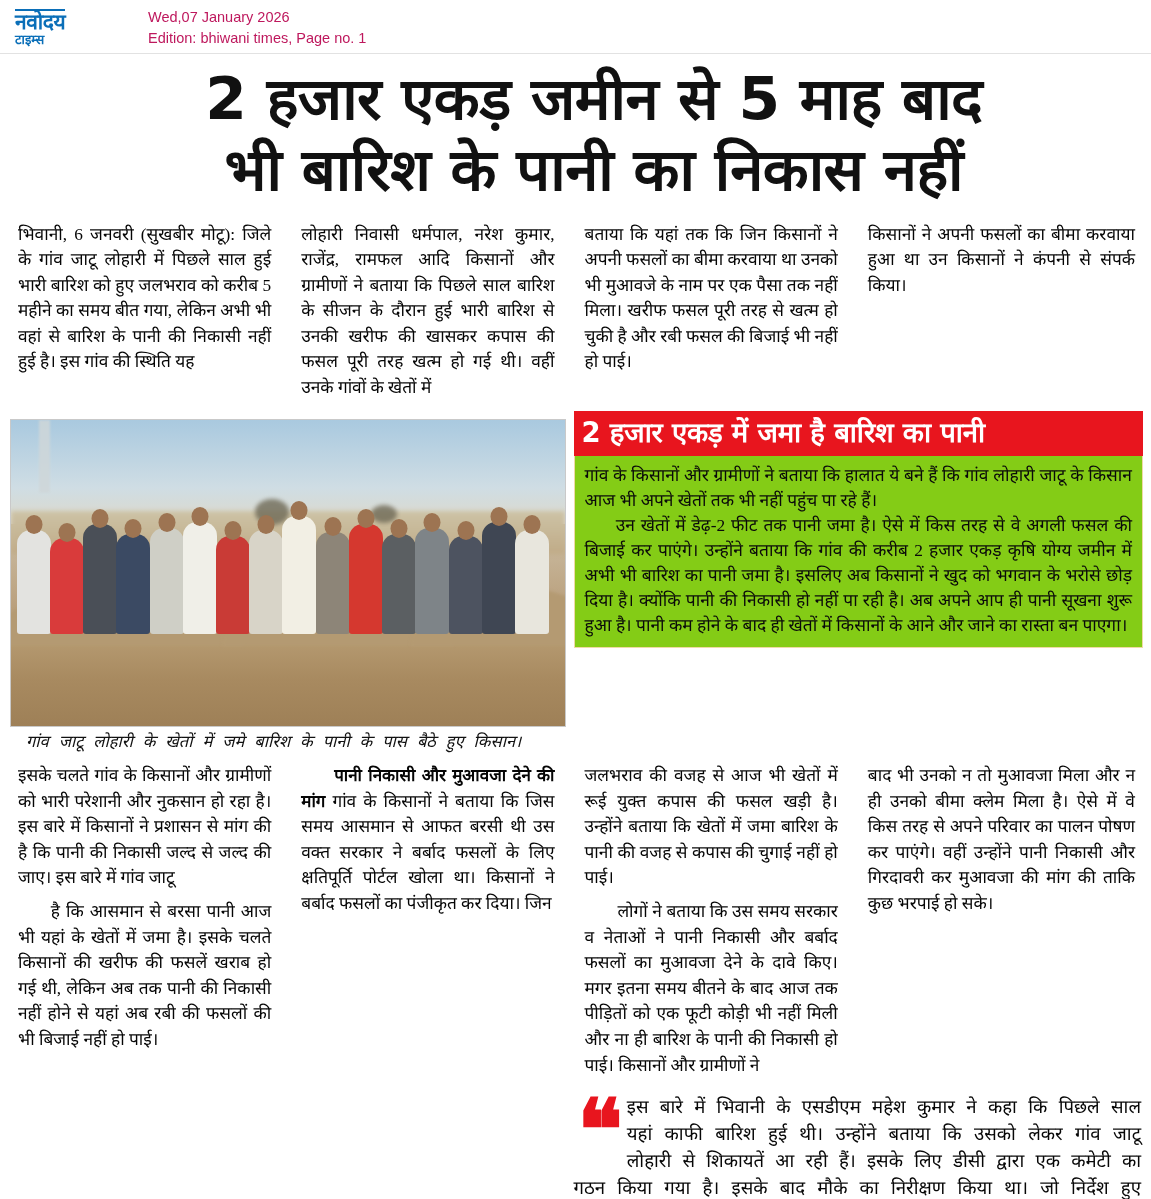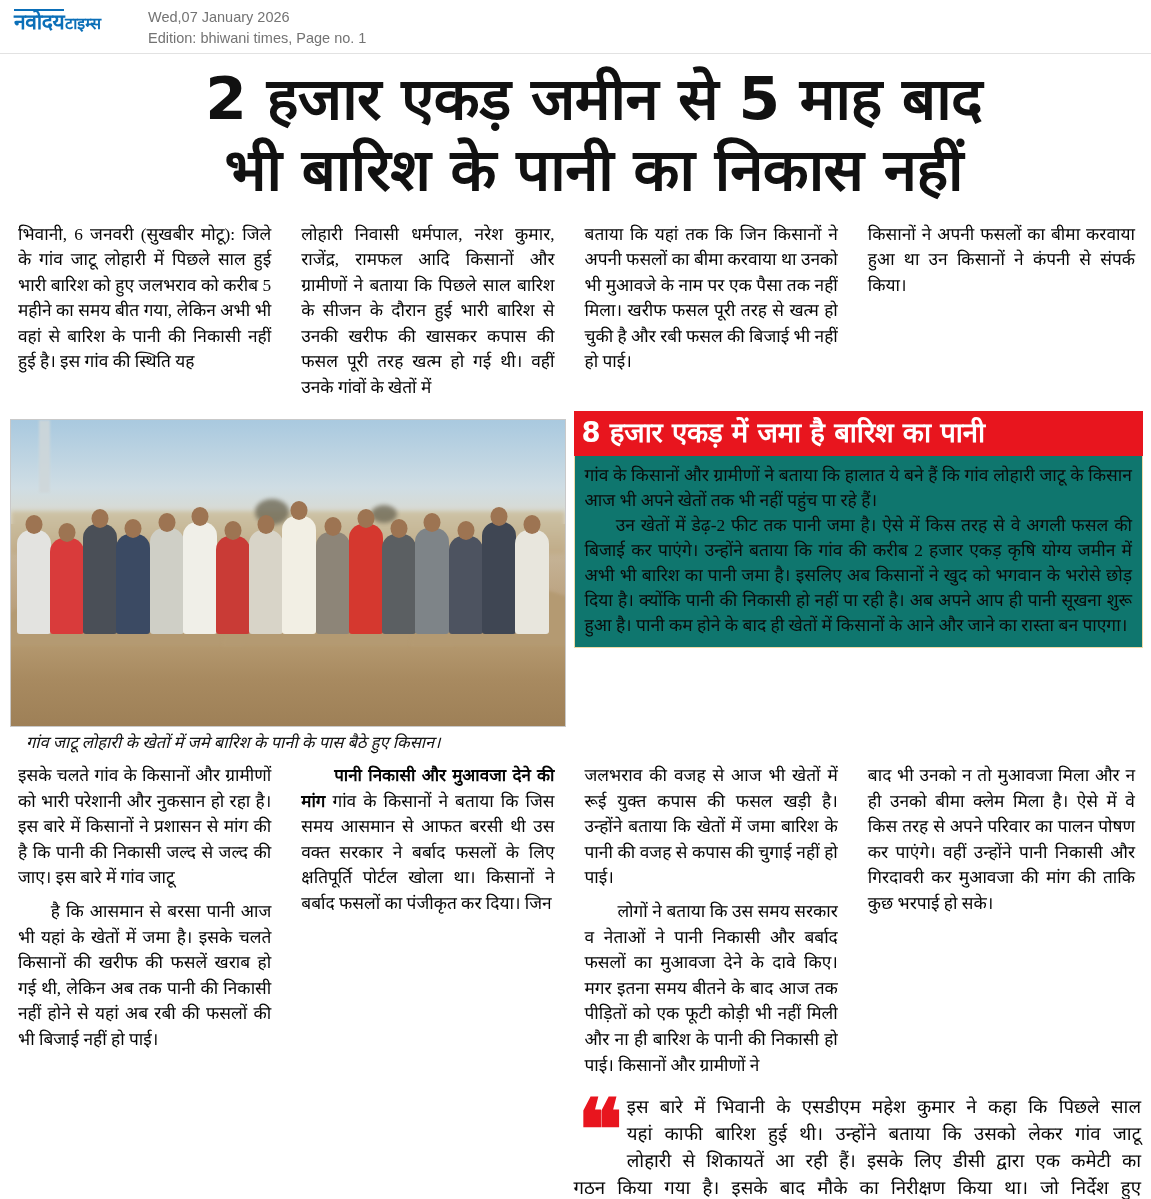--- a/index.html
+++ b/index.html
@@ -27,44 +27,45 @@
     background: #ffffff;
   }
   .brand {
     width: 148px;
     padding-left: 14px;
     box-sizing: border-box;
     display: flex;
     align-items: baseline;
     gap: 0;
     padding-top: 5px;
+    flex-direction: column;
   }
   .brand-main {
     font-family: "DejaVu Sans", sans-serif;
     font-weight: 700;
     font-size: 21px;
     color: #0b6fb8;
     letter-spacing: -0.5px;
     line-height: 1;
     border-top: 2px solid #0b6fb8;
     padding-top: 1px;
   }
   .brand-sub {
     font-family: "DejaVu Sans", sans-serif;
     font-weight: 700;
-    font-size: 16px;
+    font-size: 13px;
     color: #0b6fb8;
     line-height: 1;
     margin-left: 1px;
   }
   .edition-info {
     font-family: "Liberation Sans", sans-serif;
     font-size: 14.5px;
     line-height: 1.42;
-    color: #737373;
+    color: #be185d;
     padding-top: 3px;
   }
 
   
   .headline {
     padding: 10px 10px 2px 12px;
     font-family: "DejaVu Sans", sans-serif;
     font-weight: 700;
     font-size: 58px;
     line-height: 1.22;
@@ -166,42 +167,42 @@
   }
   .person .head {
     position: absolute;
     top: -15px; left: 50%;
     transform: translateX(-50%);
     width: 17px; height: 19px;
     border-radius: 50%;
     background: #9d7452;
   }
   .caption {
-    font-family: Liberation Serif, serif;
+    font-family: Liberation Mono, monospace;
     font-style: italic;
     font-size: 16.5px;
     padding: 5px 0 0 16px;
     color: #111;
     line-height: 1.3;
   }
 
   
   .red-banner {
     background: #e8151e;
     color: #ffffff;
     font-family: "DejaVu Sans", sans-serif;
     font-weight: 700;
     font-size: 27.5px;
     line-height: 1;
     padding: 8px 0 10px 8px;
     letter-spacing: -0.2px;
     white-space: nowrap;
   }
   .yellow-box {
-    background: #0f766e;
+    background: #84cc16;
     border: 1px solid #efd9a6;
     border-top: none;
     padding: 7px 10px 10px 10px;
     box-sizing: border-box;
   }
   .yellow-box p {
     margin: 0;
     font-size: 17.4px;
     line-height: 1.43;
     text-align: justify;
@@ -332,21 +333,21 @@
           </div>
         <div class="person" style="left:91%; height:104px; background:#e8e6dd;">
             <span class="head"></span>
           </div>
       </div>
       <div class="caption">गांव जाटू लोहारी के खेतों में जमे बारिश के पानी के पास बैठे हुए किसान।</div>
     </div>
   </div>
 
   <div class="section-right">
-    <div class="red-banner">8 हजार एकड़ में जमा है बारिश का पानी</div>
+    <div class="red-banner">2 हजार एकड़ में जमा है बारिश का पानी</div>
     <div class="yellow-box">
       <p>गांव के किसानों और ग्रामीणों ने बताया कि हालात ये बने हैं कि गांव लोहारी जाटू के किसान आज भी अपने खेतों तक भी नहीं पहुंच पा रहे हैं।</p>
       <p>उन खेतों में डेढ़-2 फीट तक पानी जमा है। ऐसे में किस तरह से वे अगली फसल की बिजाई कर पाएंगे। उन्होंने बताया कि गांव की करीब 2 हजार एकड़ कृषि योग्य जमीन में अभी भी बारिश का पानी जमा है। इसलिए अब किसानों ने खुद को भगवान के भरोसे छोड़ दिया है। क्योंकि पानी की निकासी हो नहीं पा रही है। अब अपने आप ही पानी सूखना शुरू हुआ है। पानी कम होने के बाद ही खेतों में किसानों के आने और जाने का रास्ता बन पाएगा।</p>
     </div>
   </div>
 </div>
 
 <div class="cols lower">
   <div class="col">
     <p class="body">इसके चलते गांव के किसानों और ग्रामीणों को भारी परेशानी और नुकसान हो रहा है। इस बारे में किसानों ने प्रशासन से मांग की है कि पानी की निकासी जल्द से जल्द की जाए। इस बारे में गांव जाटू</p>

